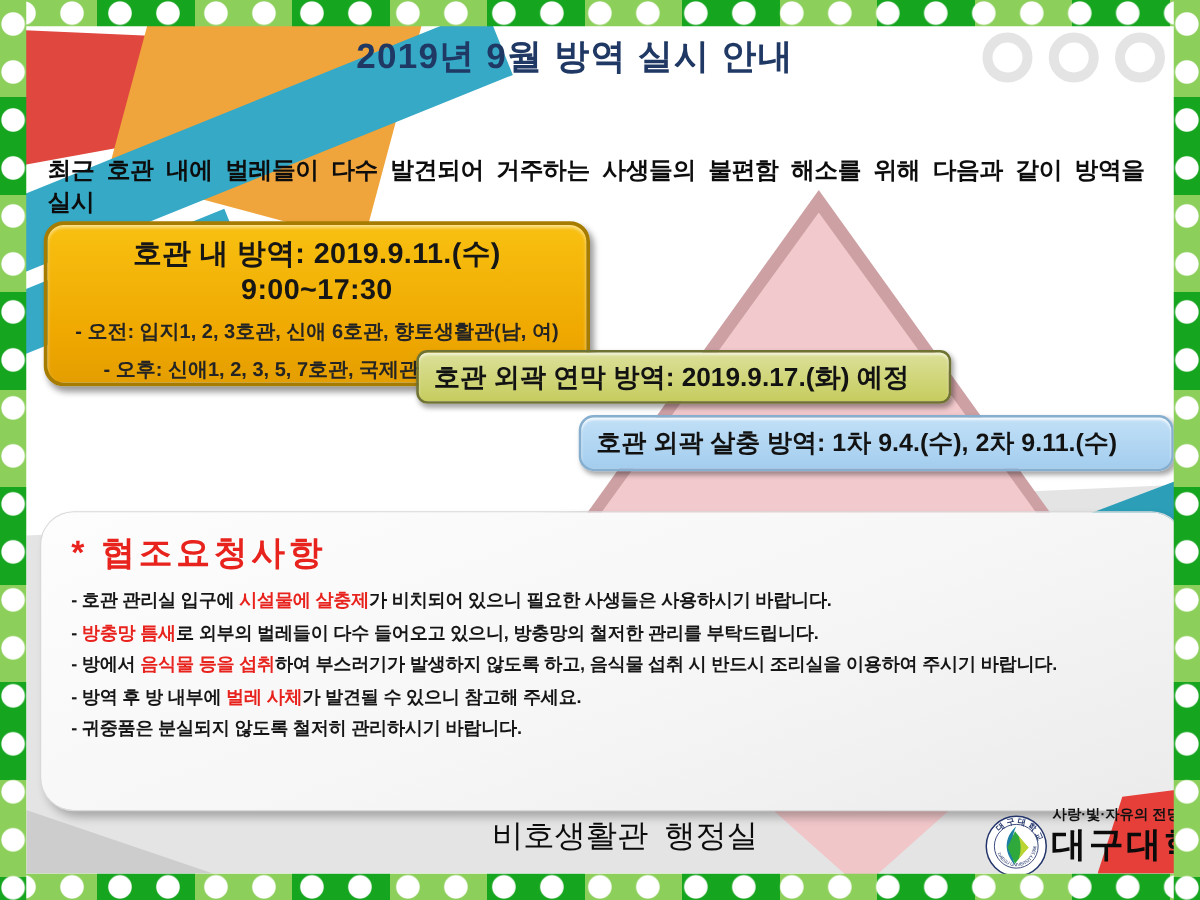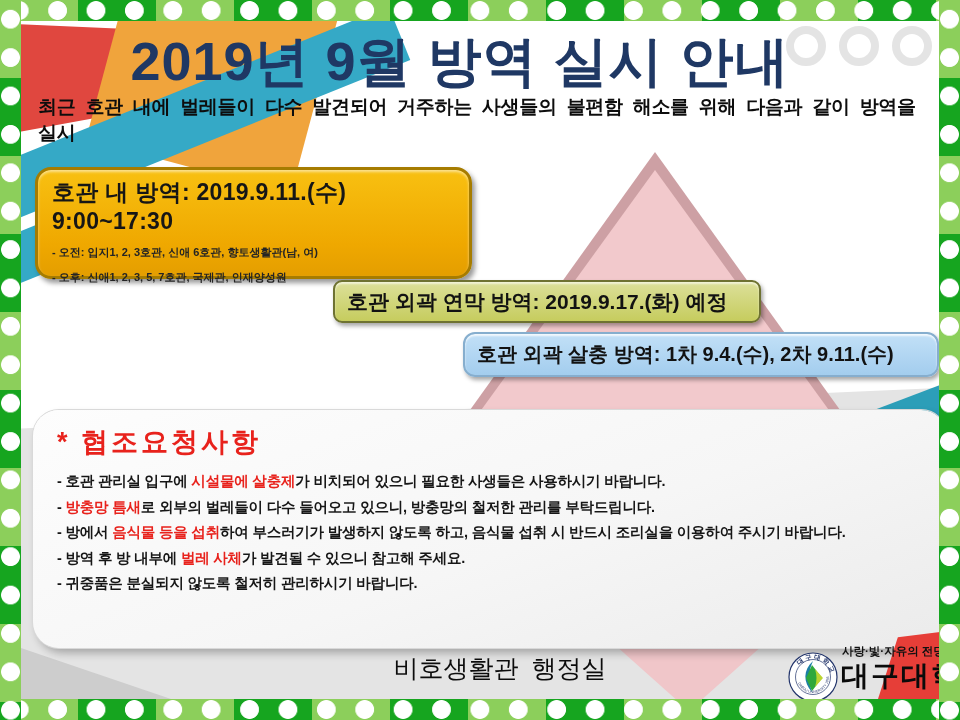--- a/index.html
+++ b/index.html
@@ -42,33 +42,33 @@
   .pink-tip{left:615px;top:645px;width:148px;height:66px;background:#F0C6C9;
     clip-path:polygon(0 0,100% 0,50% 100%);z-index:2;
     filter:drop-shadow(-2px 0 2px rgba(0,0,0,0.15));}
   .gray-corner{left:21px;top:648px;width:150px;height:51px;background:#CDCDCD;
     clip-path:polygon(0 0,100% 100%,0 100%);z-index:2;}
   .red-corner{left:878px;top:632px;width:62px;height:67px;background:#E63E38;
     clip-path:polygon(32% 8%,100% 0,100% 100%,0 100%);z-index:5;}
 
   
   .page-title{position:absolute;left:60px;top:26px;width:800px;z-index:3;
-    text-align:center;font-size:54px;font-weight:800;color:#1F3864;letter-spacing:1px;}
+    text-align:center;font-size:28px;font-weight:800;color:#1F3864;letter-spacing:1px;}
   .intro{position:absolute;left:38px;width:900px;z-index:3;
-    font-size:19px;font-weight:700;color:#0d0d0d;word-spacing:5px;letter-spacing:-0.3px;}
+    font-size:19px;font-weight:700;color:#0d0d0d;word-spacing:5px;letter-spacing:-0.3px;margin-top:29px;}
   .intro.l1{top:94px;} .intro.l2{top:137px;}
 
   
   .box{position:absolute;z-index:3;}
-  .yellow-box{left:35px;top:167px;width:437px;height:112px;border-radius:16px;
+  .yellow-box{left:35px;top:177px;width:437px;height:132px;border-radius:16px;
     background:linear-gradient(180deg,#F8C011 0%,#EFA800 70%,#E49E00 100%);
     border:3px solid #A67C00;box-shadow:3px 4px 5px rgba(0,0,0,0.4), inset 0 2px 3px rgba(255,255,255,0.55);
-    padding:7px 14px 0 14px;}
+    padding:7px 14px 0 14px;text-align:center;}
   .yellow-title{font-size:23px;font-weight:800;color:#161616;letter-spacing:0.3px;}
-  .yellow-item{font-size:11px;font-weight:700;color:#242424;margin-top:10px;}
+  .yellow-item{font-size:16px;font-weight:700;color:#242424;margin-top:10px;}
 
   .green-box{left:333px;top:280px;width:428px;height:43px;border-radius:9px;
     background:linear-gradient(180deg,#DCE09A,#C6CC5E);
     border:2px solid #6E7232;box-shadow:2px 3px 4px rgba(0,0,0,0.35), inset 0 2px 2px rgba(255,255,255,0.6);
     display:flex;align-items:center;padding:0 12px;}
   .green-title{font-size:21px;font-weight:800;color:#121212;}
 
   .blue-box{left:463px;top:332px;width:476px;height:45px;border-radius:12px;
     background:linear-gradient(180deg,#C2E0F7,#A3CDEE);
     border:2px solid #86AECE;box-shadow:2px 3px 4px rgba(0,0,0,0.35), inset 0 2px 2px rgba(255,255,255,0.8);

